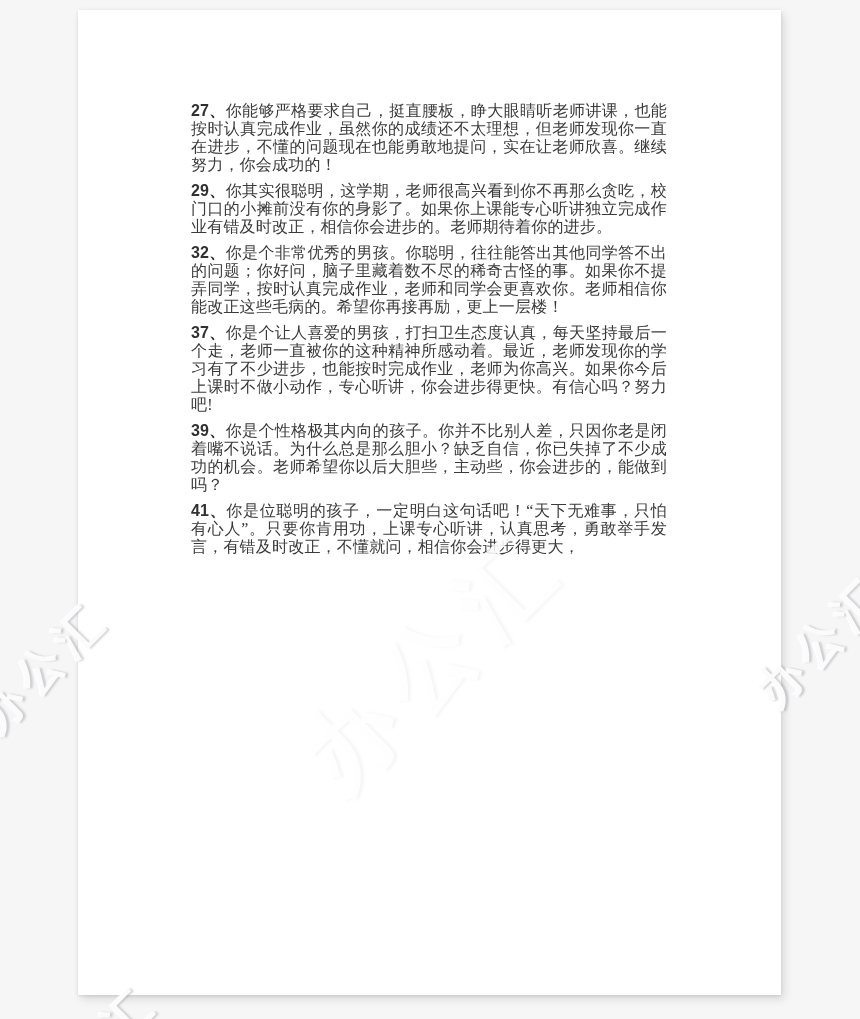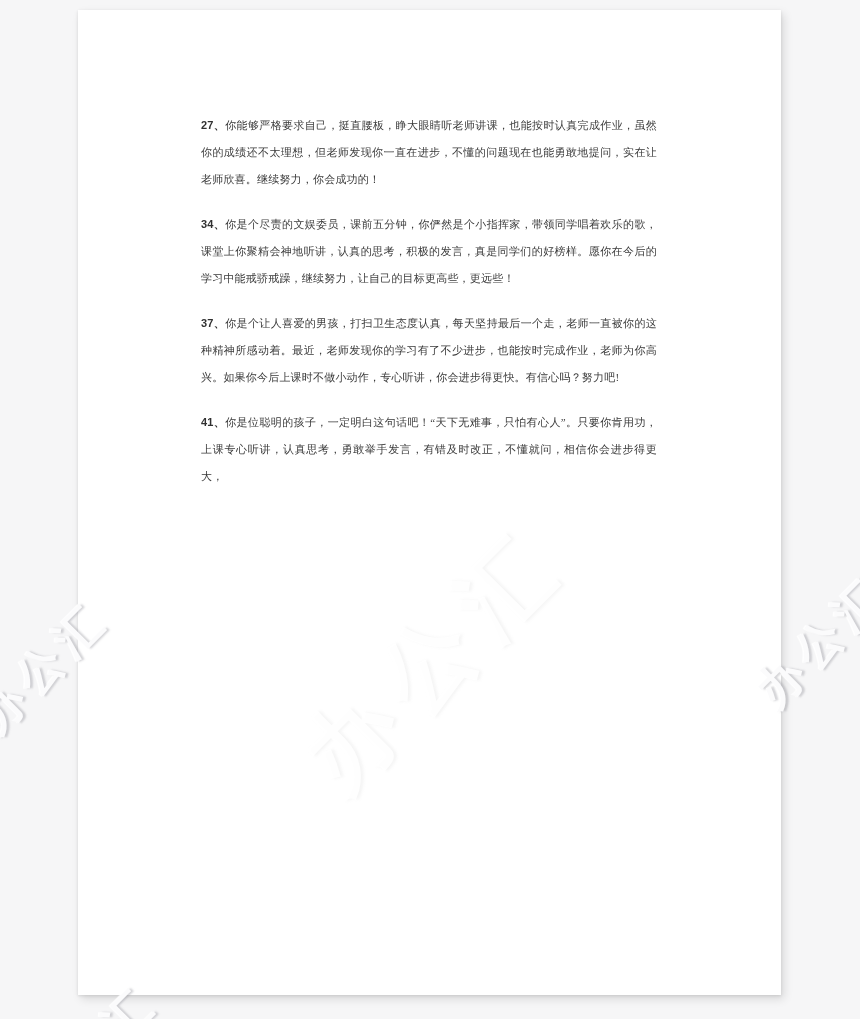--- a/index.html
+++ b/index.html
@@ -24,24 +24,24 @@
     background: #ffffff;
     box-shadow: 0 1px 3px rgba(0,0,0,0.10), 3px 4px 9px rgba(0,0,0,0.12);
   }
   .content {
     position: absolute;
     left: 105px;
     right: 106px;
     top: 84px;
   }
   .para {
-    margin: 18px;
+    margin: 8px;
     padding: 0;
-    font-size: 11px;
-    line-height: 27px;
+    font-size: 16px;
+    line-height: 18px;
     color: #3a3a3a;
     text-align: justify;
     letter-spacing: 0.2px;
   }
   .pnum {
     font-family: "Liberation Sans", sans-serif;
     font-weight: 700;
     color: #303030;
   }
   .watermark {
@@ -69,32 +69,34 @@
 <body>
 
 <div class="canvas">
 
   <div class="page">
     <div class="watermark faint-center" style="left: 355px; top: 650px;">办公汇</div>
     <div class="content" id="para-list">
   <p class="para"><span class="pnum">27、</span><span class="ptext">你能够严格要求自己，挺直腰板，睁大眼睛听老师讲课，也能按时认真完成作业，虽然你的成绩还不太理想，但老师发现你一直在进步，不懂的问题现在也能勇敢地提问，实在让老师欣喜。继续努力，你会成功的！</span></p>
 
 
+  <p class="para"><span class="pnum">29、</span><span class="ptext">你其实很聪明，这学期，老师很高兴看到你不再那么贪吃，校门口的小摊前没有你的身影了。如果你上课能专心听讲独立完成作业有错及时改正，相信你会进步的。老师期待着你的进步。</span></p>
 
 
 
+  <p class="para"><span class="pnum">32、</span><span class="ptext">你是个非常优秀的男孩。你聪明，往往能答出其他同学答不出的问题；你好问，脑子里藏着数不尽的稀奇古怪的事。如果你不提弄同学，按时认真完成作业，老师和同学会更喜欢你。老师相信你能改正这些毛病的。希望你再接再励，更上一层楼！</span></p>
 
 
-  <p class="para"><span class="pnum">34、</span><span class="ptext">你是个尽责的文娱委员，课前五分钟，你俨然是个小指挥家，带领同学唱着欢乐的歌，课堂上你聚精会神地听讲，认真的思考，积极的发言，真是同学们的好榜样。愿你在今后的学习中能戒骄戒躁，继续努力，让自己的目标更高些，更远些！</span></p>
 
 
 
   <p class="para"><span class="pnum">37、</span><span class="ptext">你是个让人喜爱的男孩，打扫卫生态度认真，每天坚持最后一个走，老师一直被你的这种精神所感动着。最近，老师发现你的学习有了不少进步，也能按时完成作业，老师为你高兴。如果你今后上课时不做小动作，专心听讲，你会进步得更快。有信心吗？努力吧!</span></p>
 
 
+  <p class="para"><span class="pnum">39、</span><span class="ptext">你是个性格极其内向的孩子。你并不比别人差，只因你老是闭着嘴不说话。为什么总是那么胆小？缺乏自信，你已失掉了不少成功的机会。老师希望你以后大胆些，主动些，你会进步的，能做到吗？</span></p>
 
 
   <p class="para"><span class="pnum">41、</span><span class="ptext">你是位聪明的孩子，一定明白这句话吧！“天下无难事，只怕有心人”。只要你肯用功，上课专心听讲，认真思考，勇敢举手发言，有错及时改正，不懂就问，相信你会进步得更大，</span></p>
 </div>
   </div>
 
   <div class="watermark" style="left: 43px; top: 668px;">办公汇</div>
 
   <div class="watermark" style="left: 822px; top: 642px;">办公汇</div>
 

